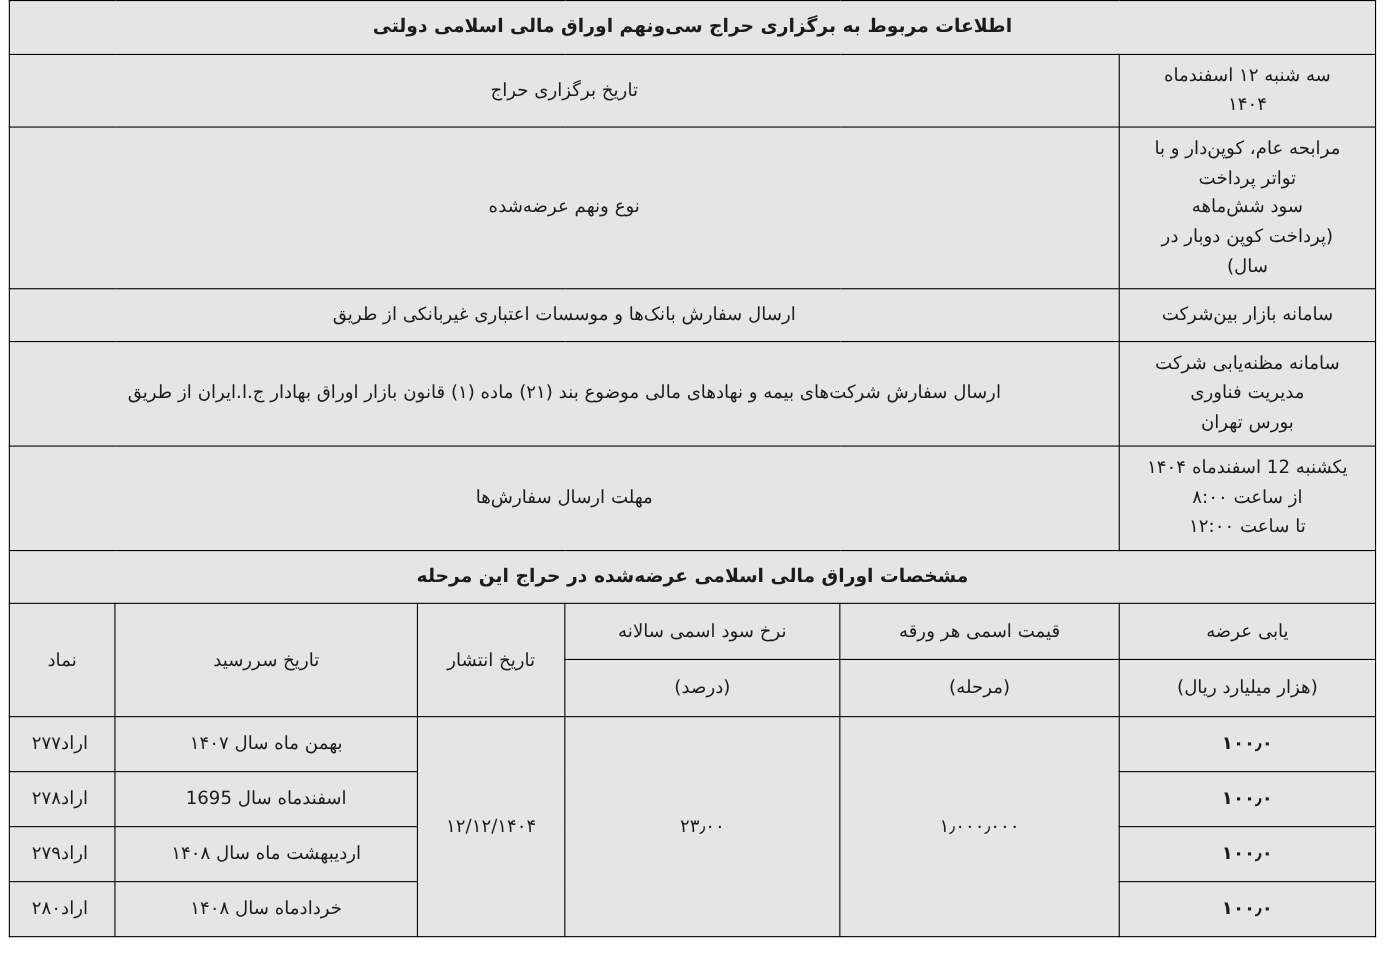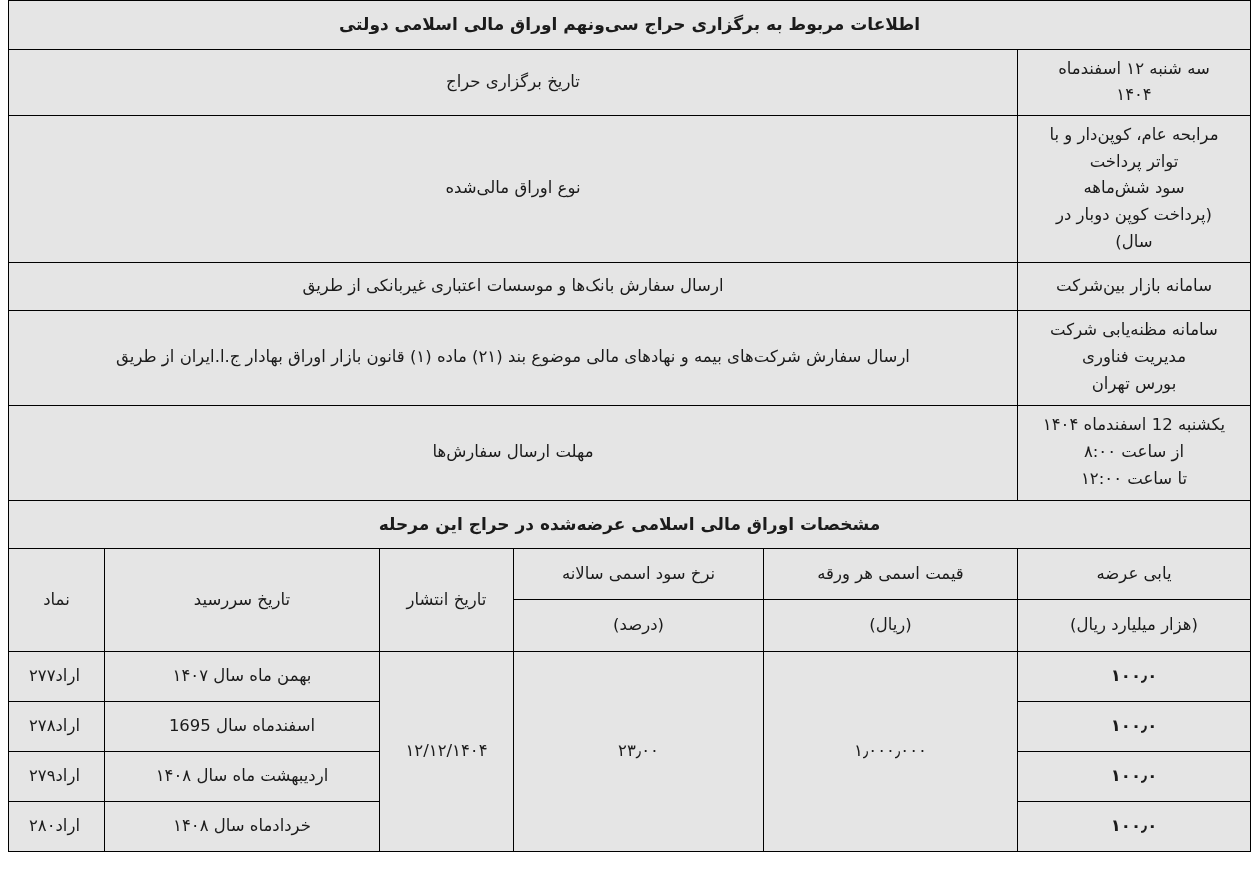--- a/index.html
+++ b/index.html
@@ -126,21 +126,21 @@
         <td class="val row-48" colspan="1">سه شنبه ۱۲ اسفندماه ۱۴۰۴</td>
         <td class="lbl row-48" colspan="5">تاریخ برگزاری حراج</td>
       </tr>
 
       <tr>
         <td class="val tall-2" colspan="1">
           <span class="mline">مرابحه عام، کوپن‌دار و با تواتر پرداخت</span>
           <span class="mline">سود شش‌ماهه</span>
           <span class="mline">(پرداخت کوپن دوبار در سال)</span>
         </td>
-        <td class="lbl tall-2" colspan="5">نوع اوراق مالی‌شده</td>
+        <td class="lbl tall-2" colspan="5">نوع ونهم عرضه‌شده</td>
       </tr>
 
       <tr>
         <td class="val row-48" colspan="1">سامانه بازار بین‌شرکت</td>
         <td class="lbl row-48" colspan="5">ارسال سفارش بانک‌ها و موسسات اعتباری غیربانکی از طریق</td>
       </tr>
 
       <tr>
         <td class="val tall-3" colspan="1">
           <span class="mline">سامانه مظنه‌یابی شرکت مدیریت فناوری</span>
@@ -165,21 +165,21 @@
         <td class="colhead">یابی عرضه</td>
         <td class="colhead">قیمت اسمی هر ورقه</td>
         <td class="colhead">نرخ سود اسمی سالانه</td>
         <td class="colhead-span" rowspan="2">تاریخ انتشار</td>
         <td class="colhead-span" rowspan="2">تاریخ سررسید</td>
         <td class="colhead-span" rowspan="2">نماد</td>
       </tr>
 
       <tr>
         <td class="colhead-sub">(هزار میلیارد ریال)</td>
-        <td class="colhead-sub">(ریال)</td>
+        <td class="colhead-sub">(مرحله)</td>
         <td class="colhead-sub">(درصد)</td>
       </tr>
 
       <tr>
         <td class="data-cell" style="font-weight:bold;">۱۰۰٫۰</td>
         <td class="merged-cell" rowspan="4">۱٫۰۰۰٫۰۰۰</td>
         <td class="merged-cell" rowspan="4">۲۳٫۰۰</td>
         <td class="merged-cell" rowspan="4">۱۲/۱۲/۱۴۰۴</td>
         <td class="data-cell">بهمن ماه سال ۱۴۰۷</td>
         <td class="data-cell">اراد۲۷۷</td>

